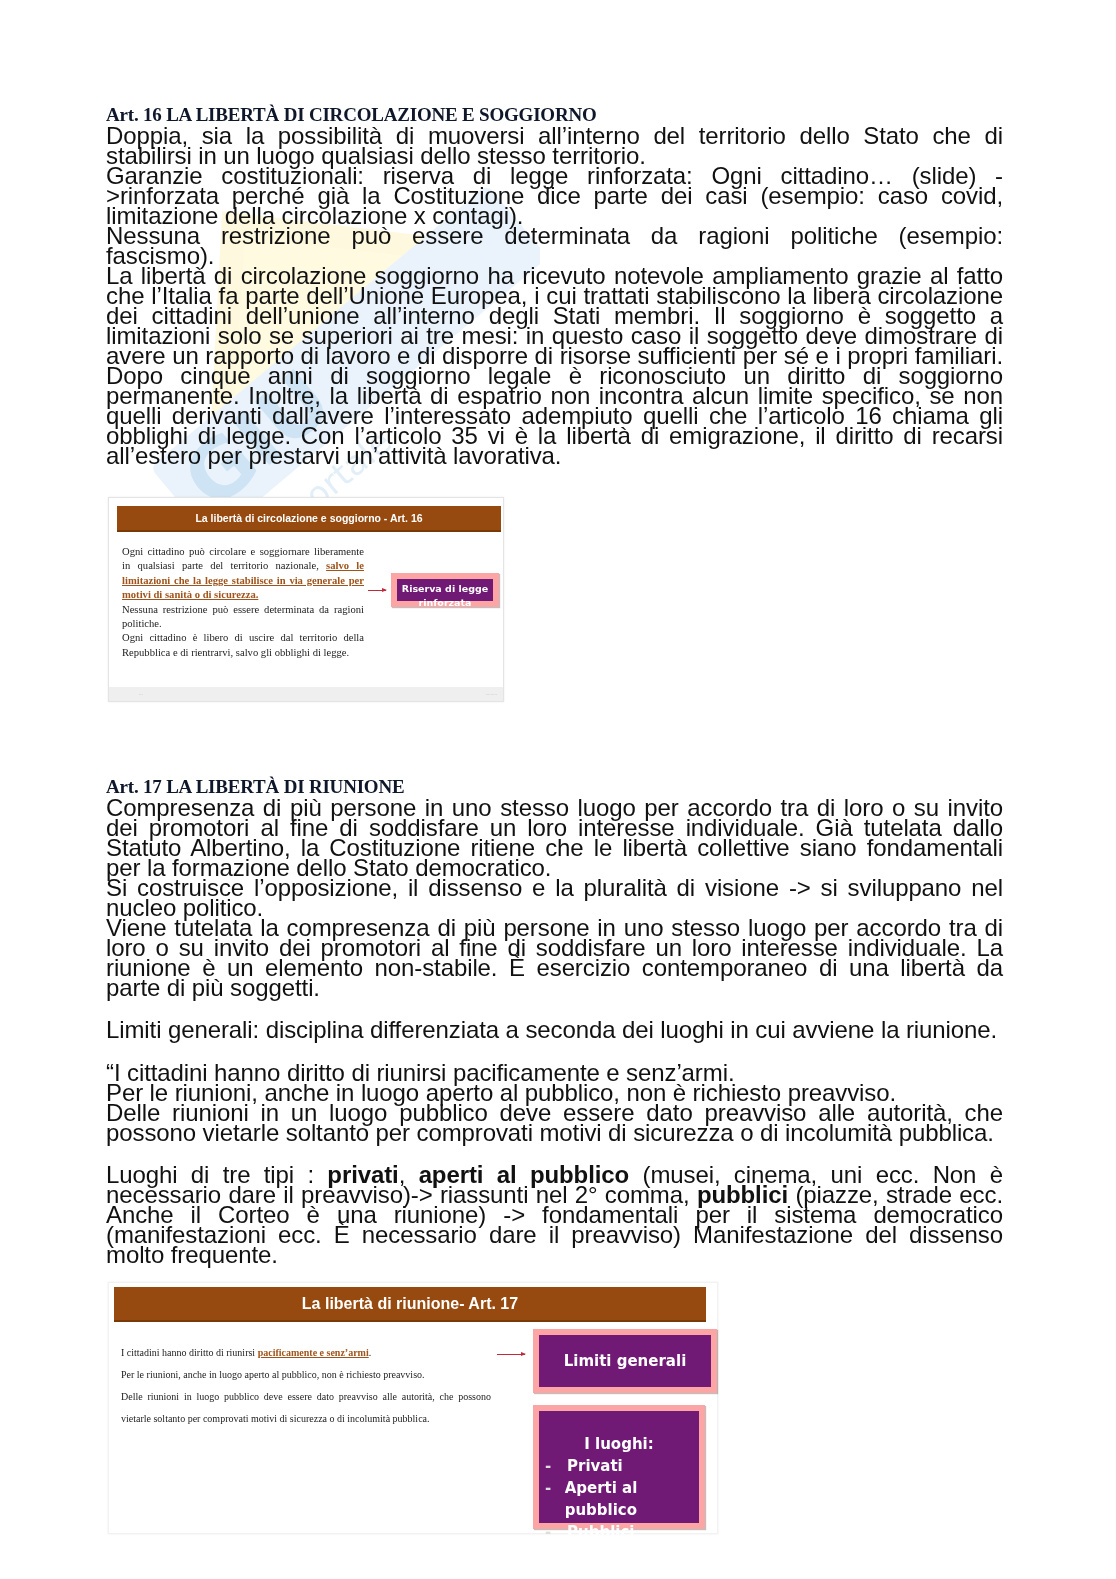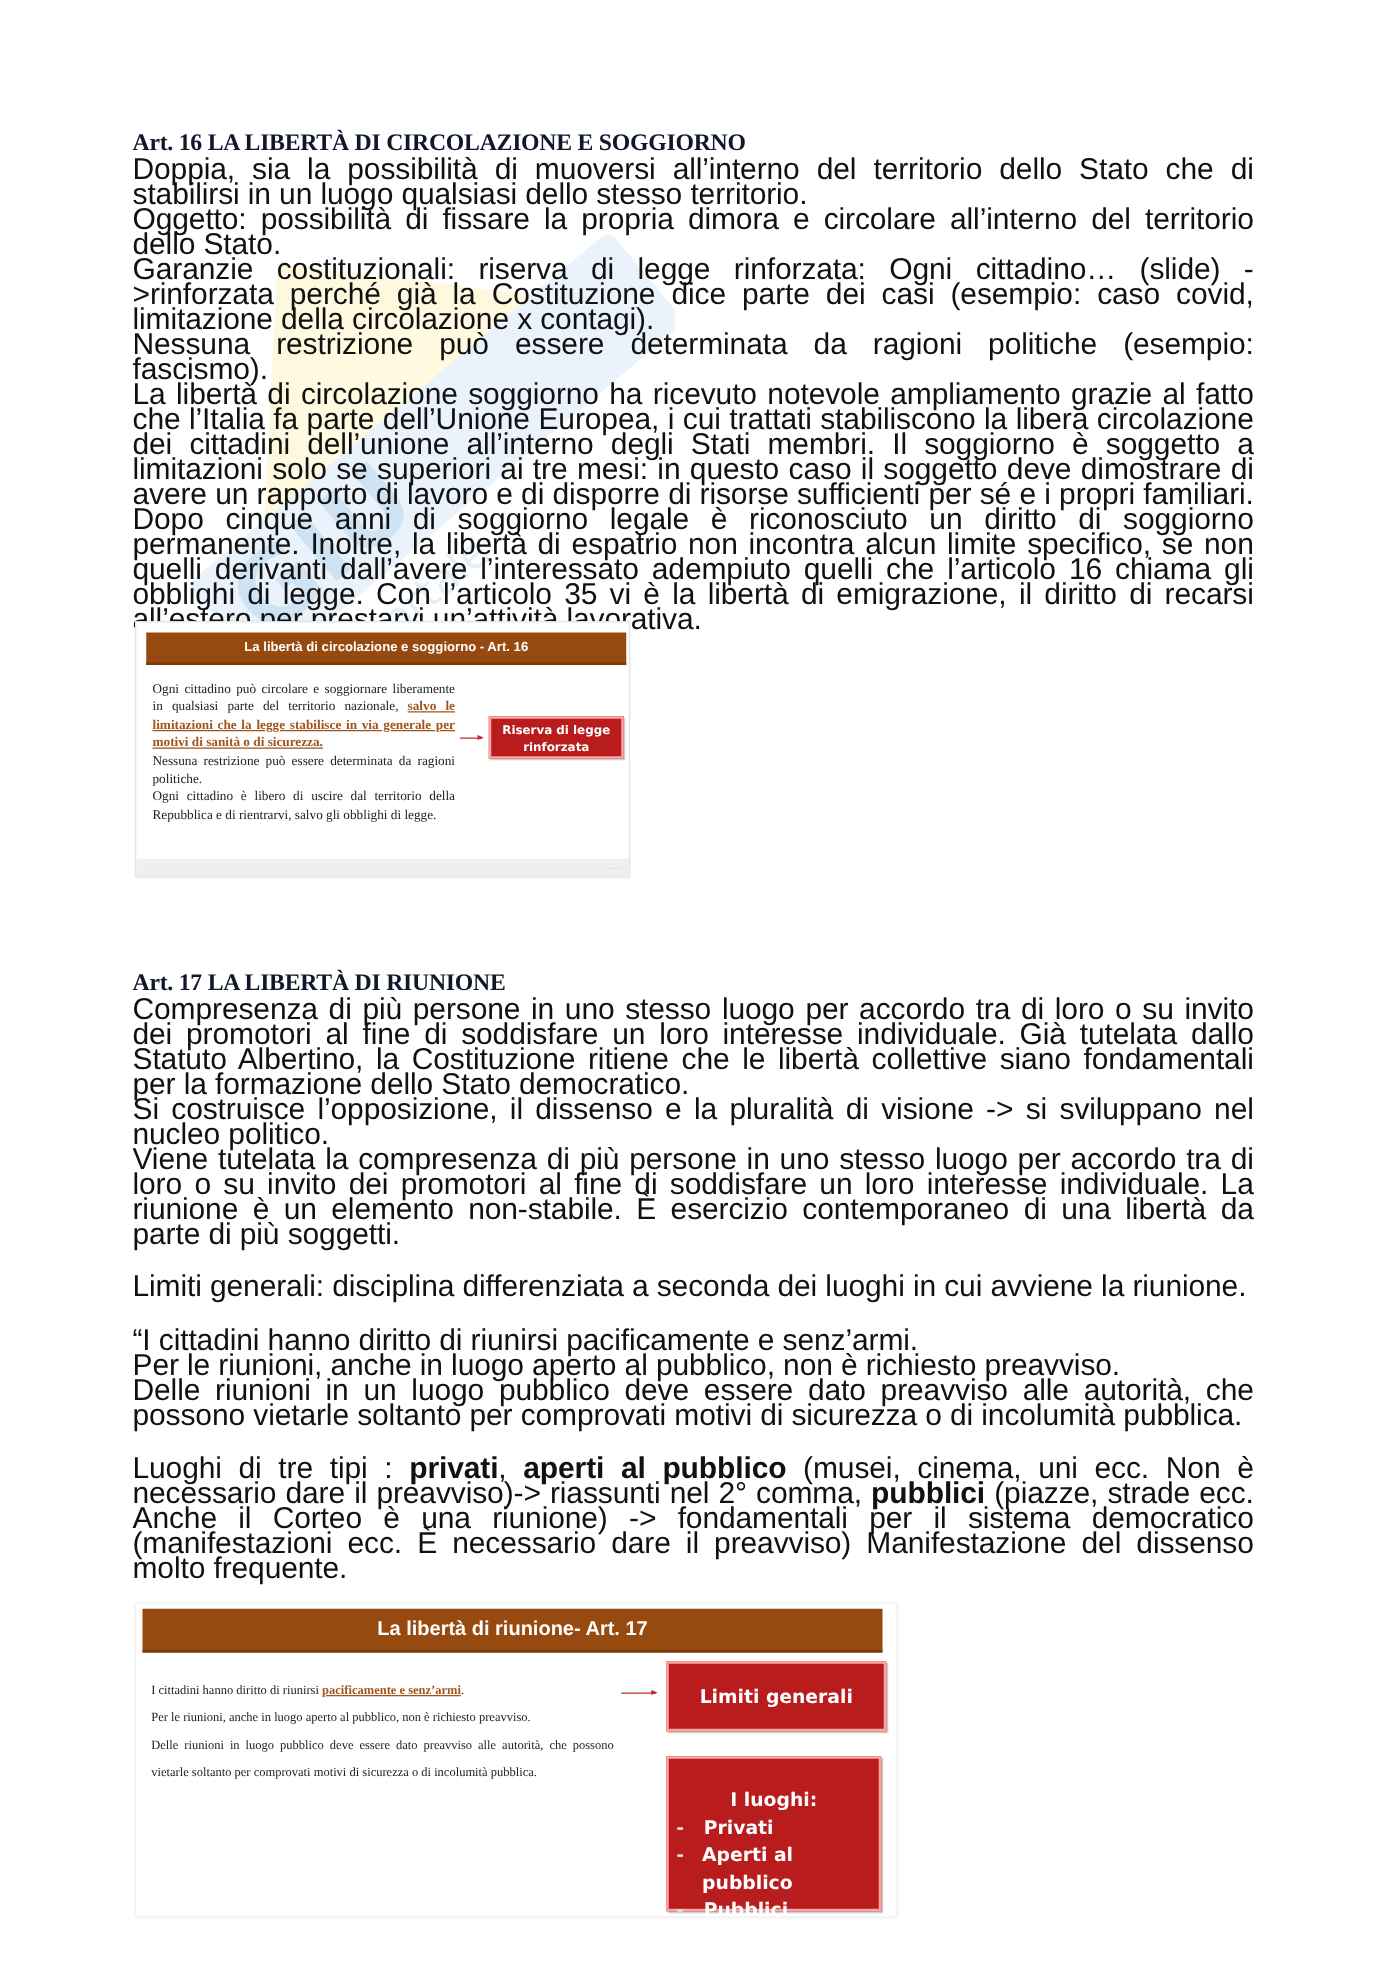--- a/index.html
+++ b/index.html
@@ -12,21 +12,21 @@
   .sec-title { font-family: "Liberation Serif", serif; font-weight: bold; color: #0f172a; font-size: 19px; line-height: 22px; margin: 0; letter-spacing: -0.2px; }
 
   .para { font-size: 24px; line-height: 20px; text-align: justify; margin: 0; letter-spacing: -0.1px; }
   .gap { height: 22.4px; }
 
   
   .slide { position: absolute; background: #fff; border: 1px solid #e4e4e4; box-shadow: 0 0 2px rgba(0,0,0,0.08); font-family: "Liberation Serif", serif; }
   .slide-bar { position: absolute; background: #974a0f; color: #fff; font-family: Liberation Sans, sans-serif; font-weight: bold; text-align: center; border-bottom: 2px solid #7a3a08; }
   .slide-body { position: absolute; color: #222; text-align: justify; }
   .slide-body .u { color: #a0541b; font-weight: bold; text-decoration: underline; }
-  .gray-box { position: absolute; background: #b91c1c; color: #fff; font-family: "DejaVu Sans", sans-serif; font-weight: bold; border: 2px solid #fca5a5; box-shadow: 1px 1px 1px rgba(0,0,0,0.25); }
+  .gray-box { position: absolute; background: #701a75; color: #fff; font-family: "DejaVu Sans", sans-serif; font-weight: bold; border: 6px solid #fca5a5; box-shadow: 1px 1px 1px rgba(0,0,0,0.25); }
   .arrow { position: absolute; height: 1px; background: #c02a3a; }
   .arrow::after { content: ""; position: absolute; right: -1px; top: -2px; border-left: 5px solid #c02a3a; border-top: 2.5px solid transparent; border-bottom: 2.5px solid transparent; }
   .slide-footer { position: absolute; left: 0; right: 0; bottom: 0; height: 14px; background: #efefef; }
   .slide-footer span { position: absolute; font-size: 4px; color: #aaa; font-family: "DejaVu Sans", sans-serif; top: 5px; }
 
   
   #slide1 { left: 108px; top: 497px; width: 394px; height: 203px; }
   #slide1 .slide-bar { left: 8px; top: 8px; width: 384px; height: 24px; line-height: 24px; font-size: 10.5px; }
   #slide1 .slide-body { left: 13px; top: 47px; width: 242px; font-size: 10.6px; line-height: 14.4px; }
   #slide1 .gray-box { left: 282px; top: 75px; width: 108px; height: 34px; font-size: 9.5px; line-height: 14px; text-align: center; padding-top: 3px; box-sizing: border-box; }
@@ -53,21 +53,20 @@
     <rect x="40" y="300" width="440" height="95" rx="8" fill="#b9d9f0" opacity="0.55"></rect>
     <text x="60" y="375" font-family="DejaVu Sans, sans-serif" font-weight="bold" font-size="80" fill="#8fc1e6" opacity="0.7">GIU</text>
     <text x="90" y="440" font-family="DejaVu Sans, sans-serif" font-size="34" fill="#a7cdea" opacity="0.6">il portale</text>
   </g>
 </svg>
 
 <div class="content">
 
   <h2 class="sec-title">Art. 16 LA LIBERTÀ DI CIRCOLAZIONE E SOGGIORNO</h2>
   <p class="para">Doppia, sia la possibilità di muoversi all’interno del territorio dello Stato che di stabilirsi in un luogo qualsiasi dello stesso territorio.</p>
-  <p class="para">Oggetto: possibilità di fissare la propria dimora e circolare all’interno del territorio dello Stato.</p>
   <p class="para">Garanzie costituzionali: riserva di legge rinforzata: Ogni cittadino… (slide) -&gt;rinforzata perché già la Costituzione dice parte dei casi (esempio: caso covid, limitazione della circolazione x contagi).</p>
   <p class="para">Nessuna restrizione può essere determinata da ragioni politiche (esempio: fascismo).</p>
   <p class="para">La libertà di circolazione soggiorno ha ricevuto notevole ampliamento grazie al fatto che l’Italia fa parte dell’Unione Europea, i cui trattati stabiliscono la libera circolazione dei cittadini dell’unione all’interno degli Stati membri. Il soggiorno è soggetto a limitazioni solo se superiori ai tre mesi: in questo caso il soggetto deve dimostrare di avere un rapporto di lavoro e di disporre di risorse sufficienti per sé e i propri familiari. Dopo cinque anni di soggiorno legale è riconosciuto un diritto di soggiorno permanente. Inoltre, la libertà di espatrio non incontra alcun limite specifico, se non quelli derivanti dall’avere l’interessato adempiuto quelli che l’articolo 16 chiama gli obblighi di legge. Con l’articolo 35 vi è la libertà di emigrazione, il diritto di recarsi all’estero per prestarvi un’attività lavorativa.</p>
 
 </div>
 
 <div class="slide" id="slide1">
   <div class="slide-bar">La libertà di circolazione e soggiorno - Art. 16</div>
   <div class="slide-body">
     <span>Ogni cittadino può circolare e soggiornare liberamente in qualsiasi parte del territorio nazionale, </span><span class="u">salvo le limitazioni che la legge stabilisce in via generale per motivi di sanità o di sicurezza.</span><br>

